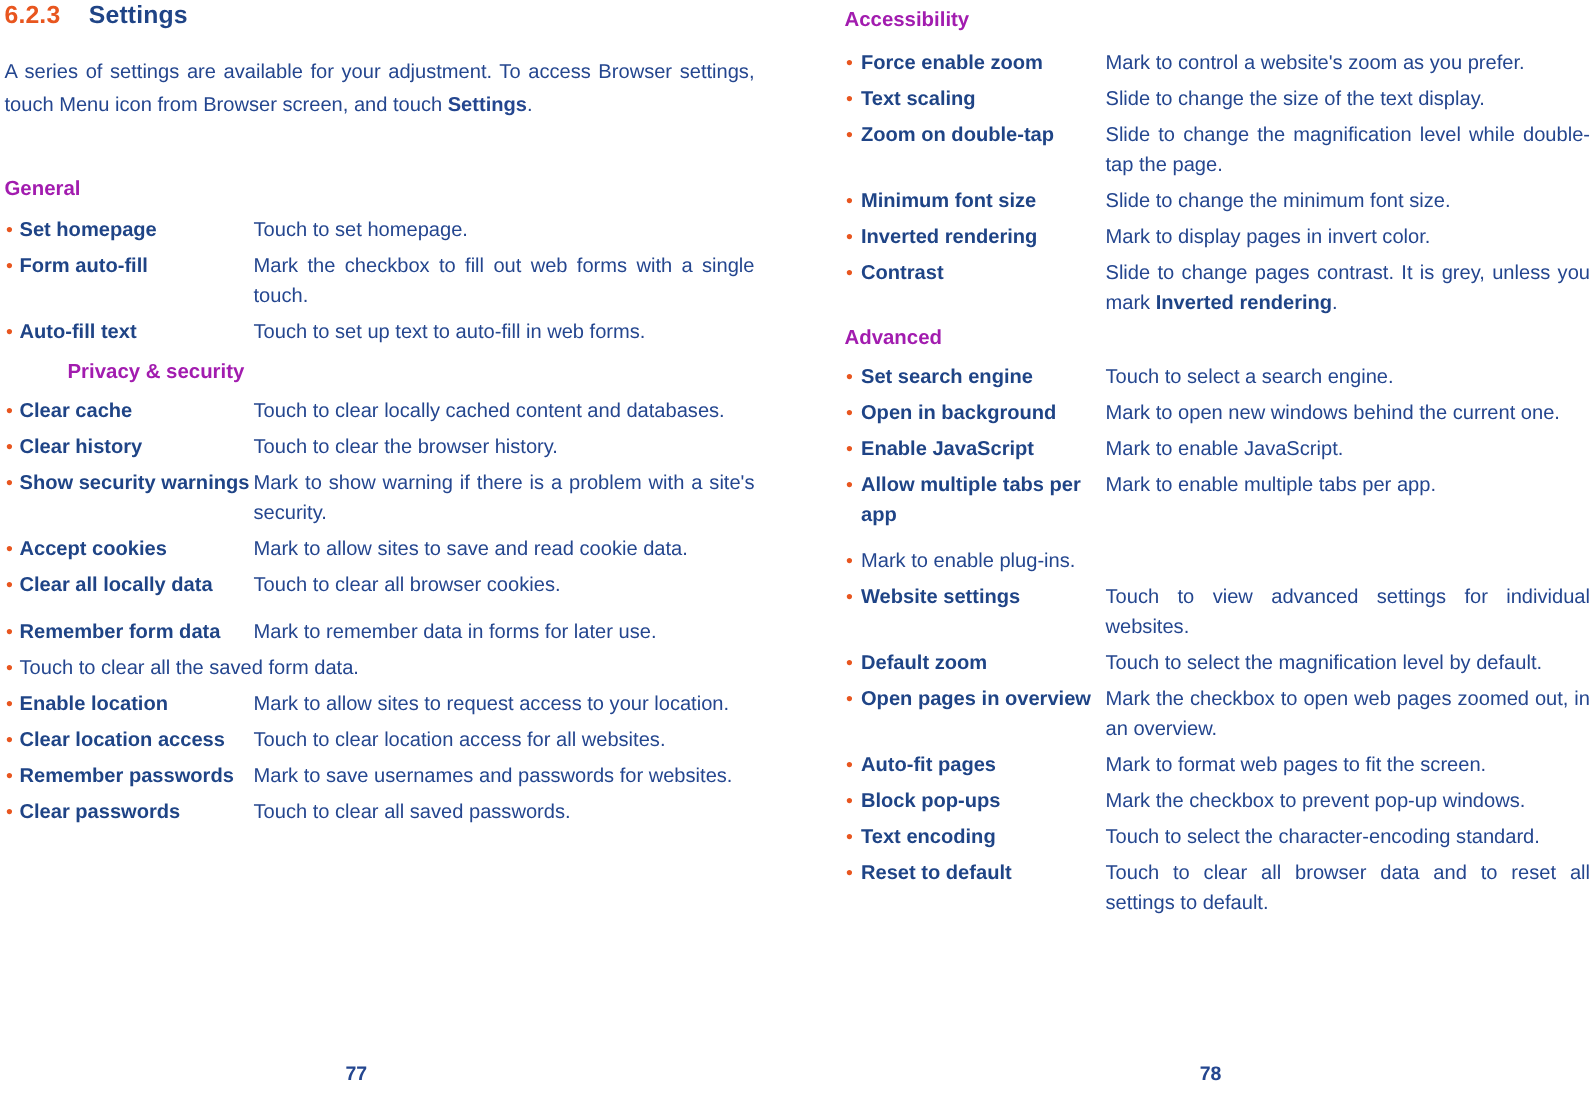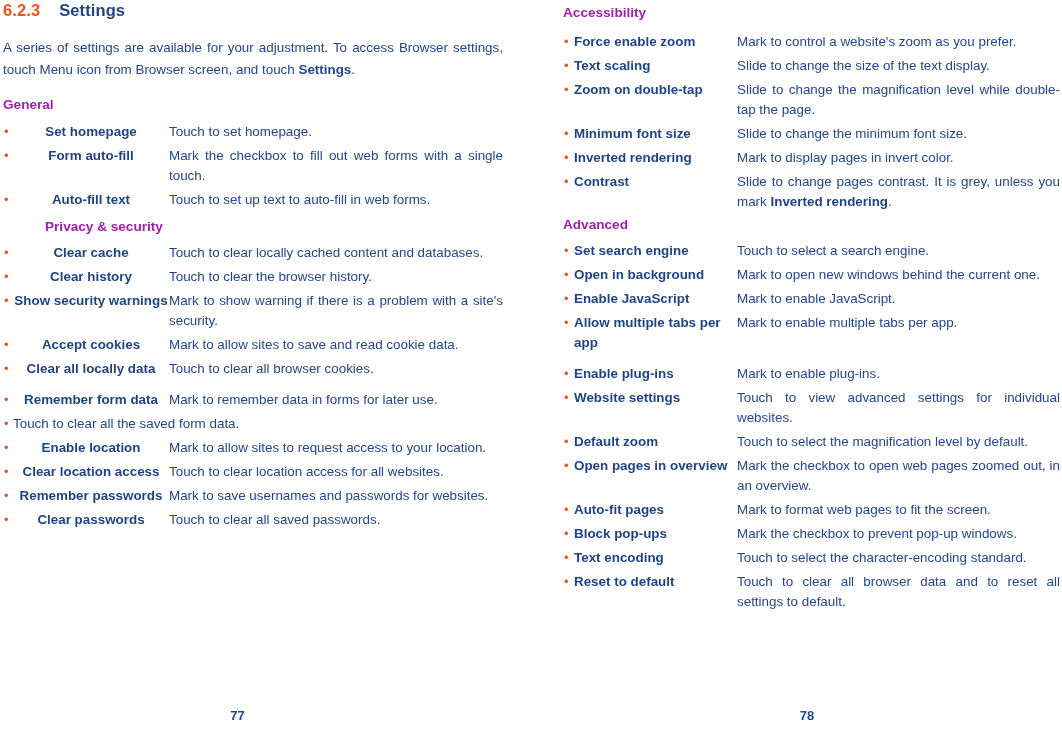--- a/index.html
+++ b/index.html
@@ -47,21 +47,21 @@
   }
   .intro b { font-weight: bold; }
 
   .grp-head {
     font-size: 13.6px;
     font-weight: bold;
     color: #a21caf;
     line-height: 18px;
     margin: 0;
   }
-  .grp-general   { margin-top: 16px; margin-bottom: 8px; }
+  .grp-general   { margin-top: 37px; margin-bottom: 8px; }
   .grp-indent    { margin-left: 11px; padding-left: 31px; }
 
   
   .row {
     display: flex;
     align-items: flex-start;
     margin-bottom: 4px;
   }
   .bullet {
     flex: 0 0 auto;
@@ -83,21 +83,21 @@
     font-size: 13.4px;
     line-height: 20px;
     text-align: justify;
     text-justify: inter-word;
     flex: 1 1 auto;
   }
   .desc b { font-weight: bold; color: #1F4486; }
   .desc.nojust { text-align: left; }
 
   
-  .col-left .term { flex: 0 0 156px; max-width: 156px; text-align: center; }
+  .col-left .term { flex: 0 0 156px; max-width: 156px; }
   .col-left .desc { max-width: 335px; }
 
   
   .col-right .bullet { width: 11px; }
   .col-right .term { flex: 0 0 163px; max-width: 163px; }
   .col-right .desc { max-width: 337px; }
 
   .spacer-sm { height: 7px; }
 
   .folio {
@@ -258,21 +258,20 @@
       <span class="desc nojust">Mark to enable JavaScript.</span>
     </div>
     <div class="row">
       <span class="bullet">•</span>
       <span class="term">Allow multiple tabs per app</span>
       <span class="desc nojust">Mark to enable multiple tabs per app.</span>
     </div>
     <div class="spacer-sm"></div>
     <div class="row">
       <span class="bullet">•</span>
-      <span class="term">Enable plug-ins</span>
       <span class="desc nojust">Mark to enable plug-ins.</span>
     </div>
     <div class="row">
       <span class="bullet">•</span>
       <span class="term">Website settings</span>
       <span class="desc">Touch to view advanced settings for individual websites.</span>
     </div>
     <div class="row">
       <span class="bullet">•</span>
       <span class="term">Default zoom</span>

